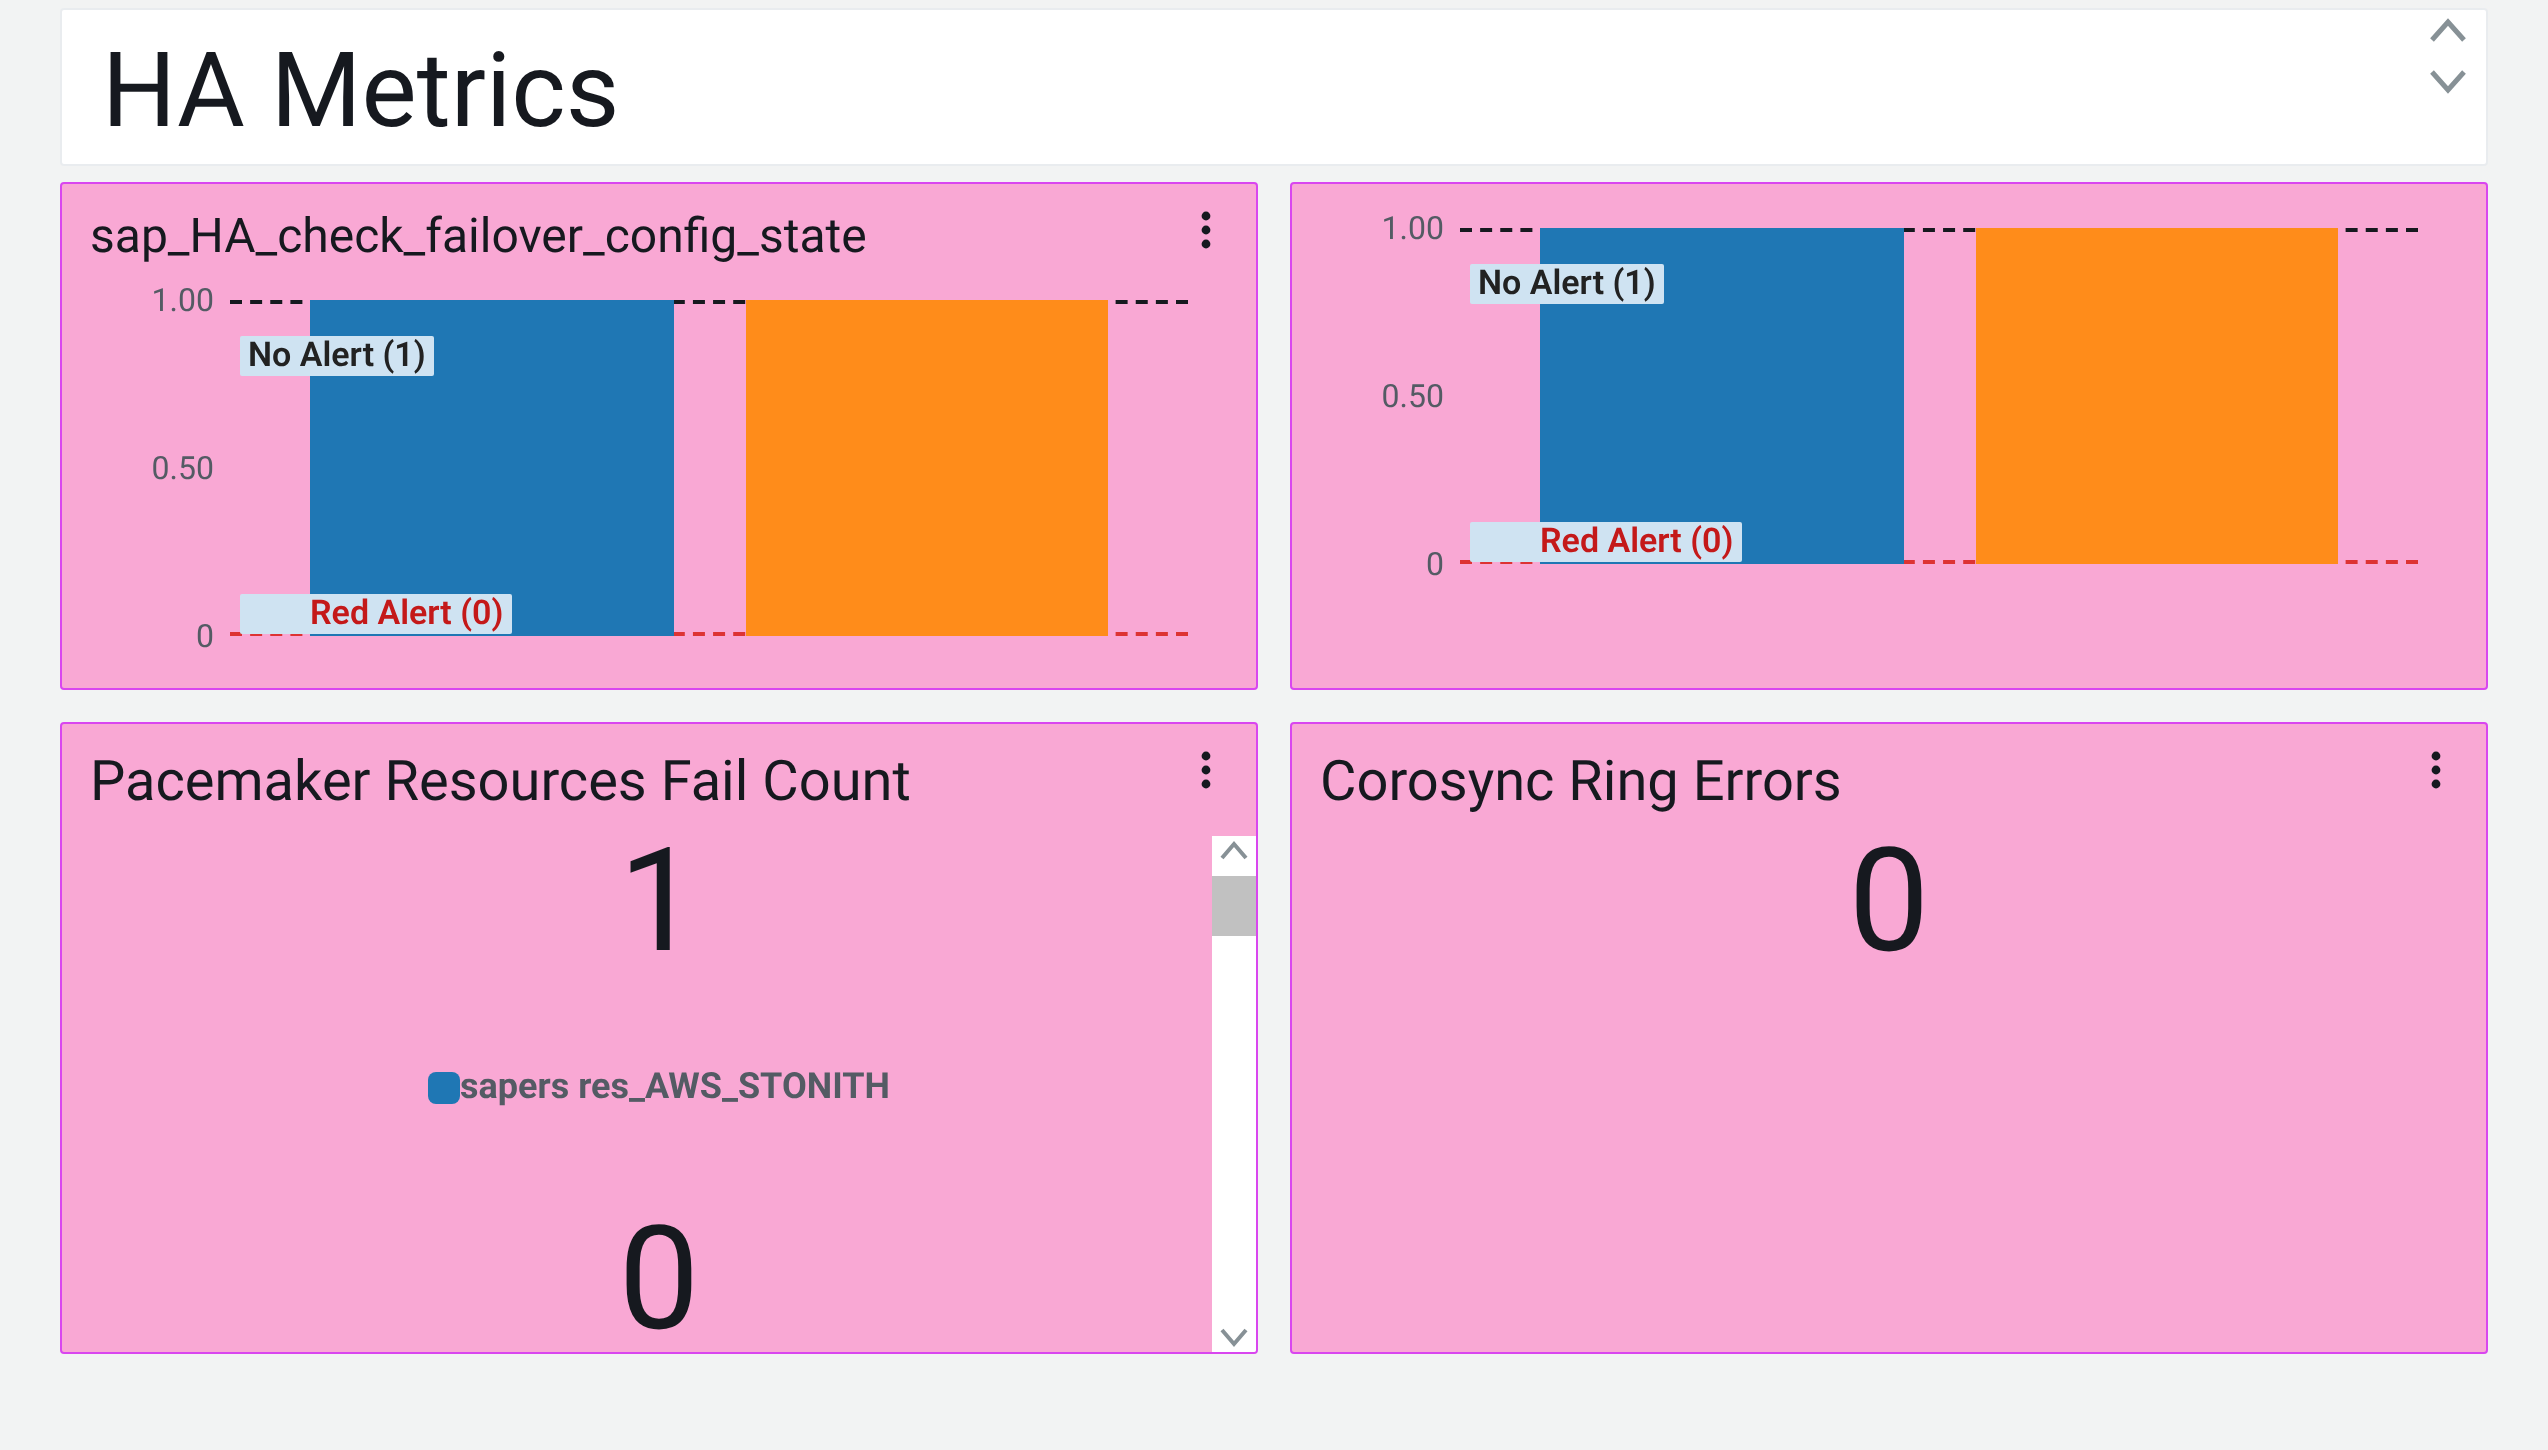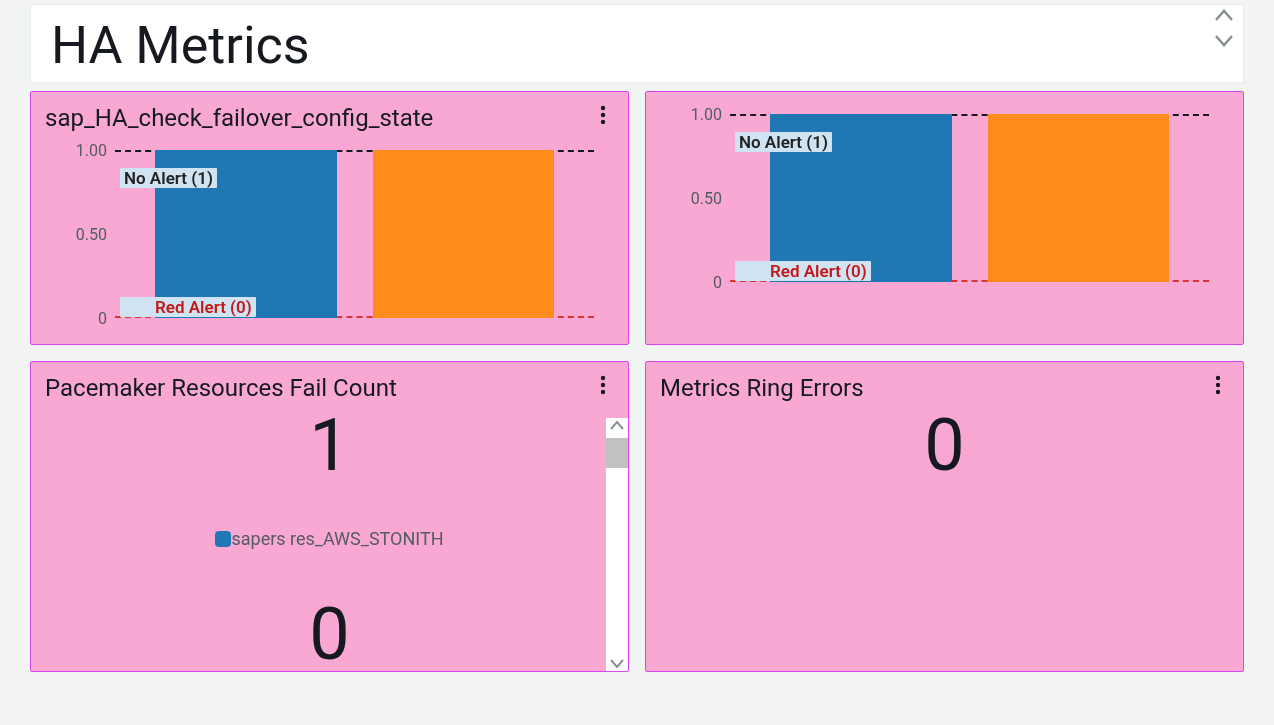--- a/index.html
+++ b/index.html
@@ -149,27 +149,28 @@
   .big-number.second {
     margin-top: 50px;
   }
   .legend {
     display:flex;
     align-items:center;
     justify-content:center;
     margin-top:46px;
     font-size:18px;
     color:#545b64;
+    font-weight:bold;
   }
   .legend-swatch {
     width:16px; height:16px;
     border-radius:4px;
     background:#1f77b4;
   }
-  .panel.stat .panel-title { font-size: 24px; }
+  .panel.stat .panel-title { font-size: 28px; }
   .panel.stat { padding-bottom: 0; min-height: 300px; overflow:hidden;}
 </style>
 </head>
 <body>
 
 <div class="header-card">
   <div class="header-title">HA Metrics</div>
   <div class="header-scroll">
     <span>
       <svg width="18" height="12" viewBox="0 0 18 12">
@@ -263,21 +264,21 @@
         <svg width="14" height="10" viewBox="0 0 14 10">
             <path d="M1 1 L7 8 L13 1" fill="none" stroke="#879196" stroke-width="2"></path>
           </svg>
       </span>
     </div>
     <div class="scroll-thumb"></div>
   </div>
 
   <div class="panel stat">
     <div class="panel-head">
-      <div class="panel-title">Metrics Ring Errors</div>
+      <div class="panel-title">Corosync Ring Errors</div>
       <div class="menu-dots">
         <svg width="6" height="20" viewBox="0 0 6 20">
             <circle cx="3" cy="3" r="2.2" fill="#16191f"></circle>
             <circle cx="3" cy="10" r="2.2" fill="#16191f"></circle>
             <circle cx="3" cy="17" r="2.2" fill="#16191f"></circle>
           </svg>
       </div>
     </div>
     <div class="big-number">0</div>
   </div>

